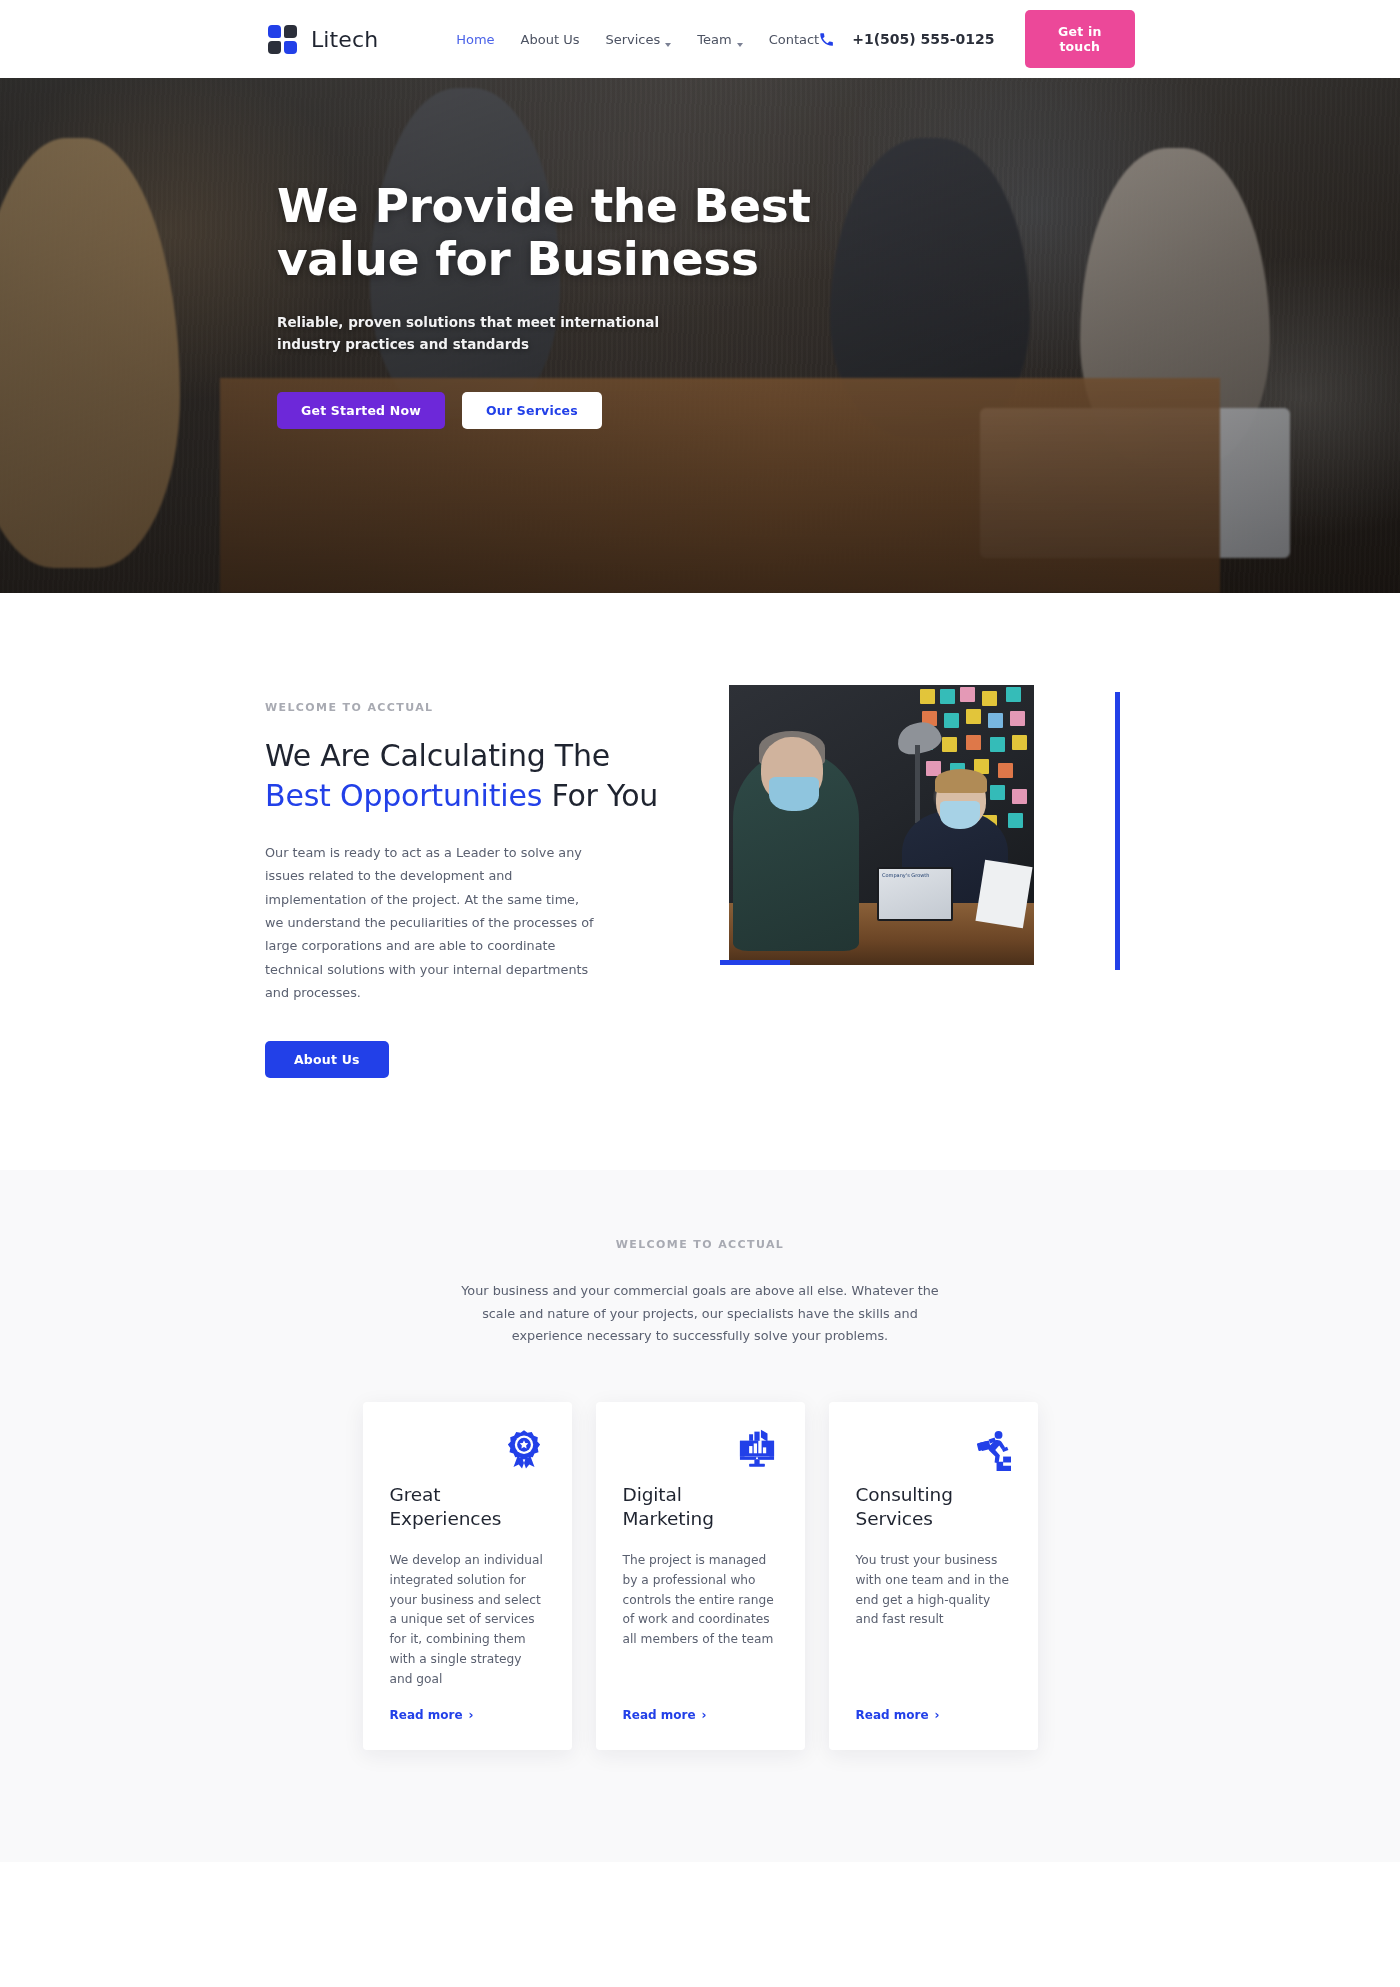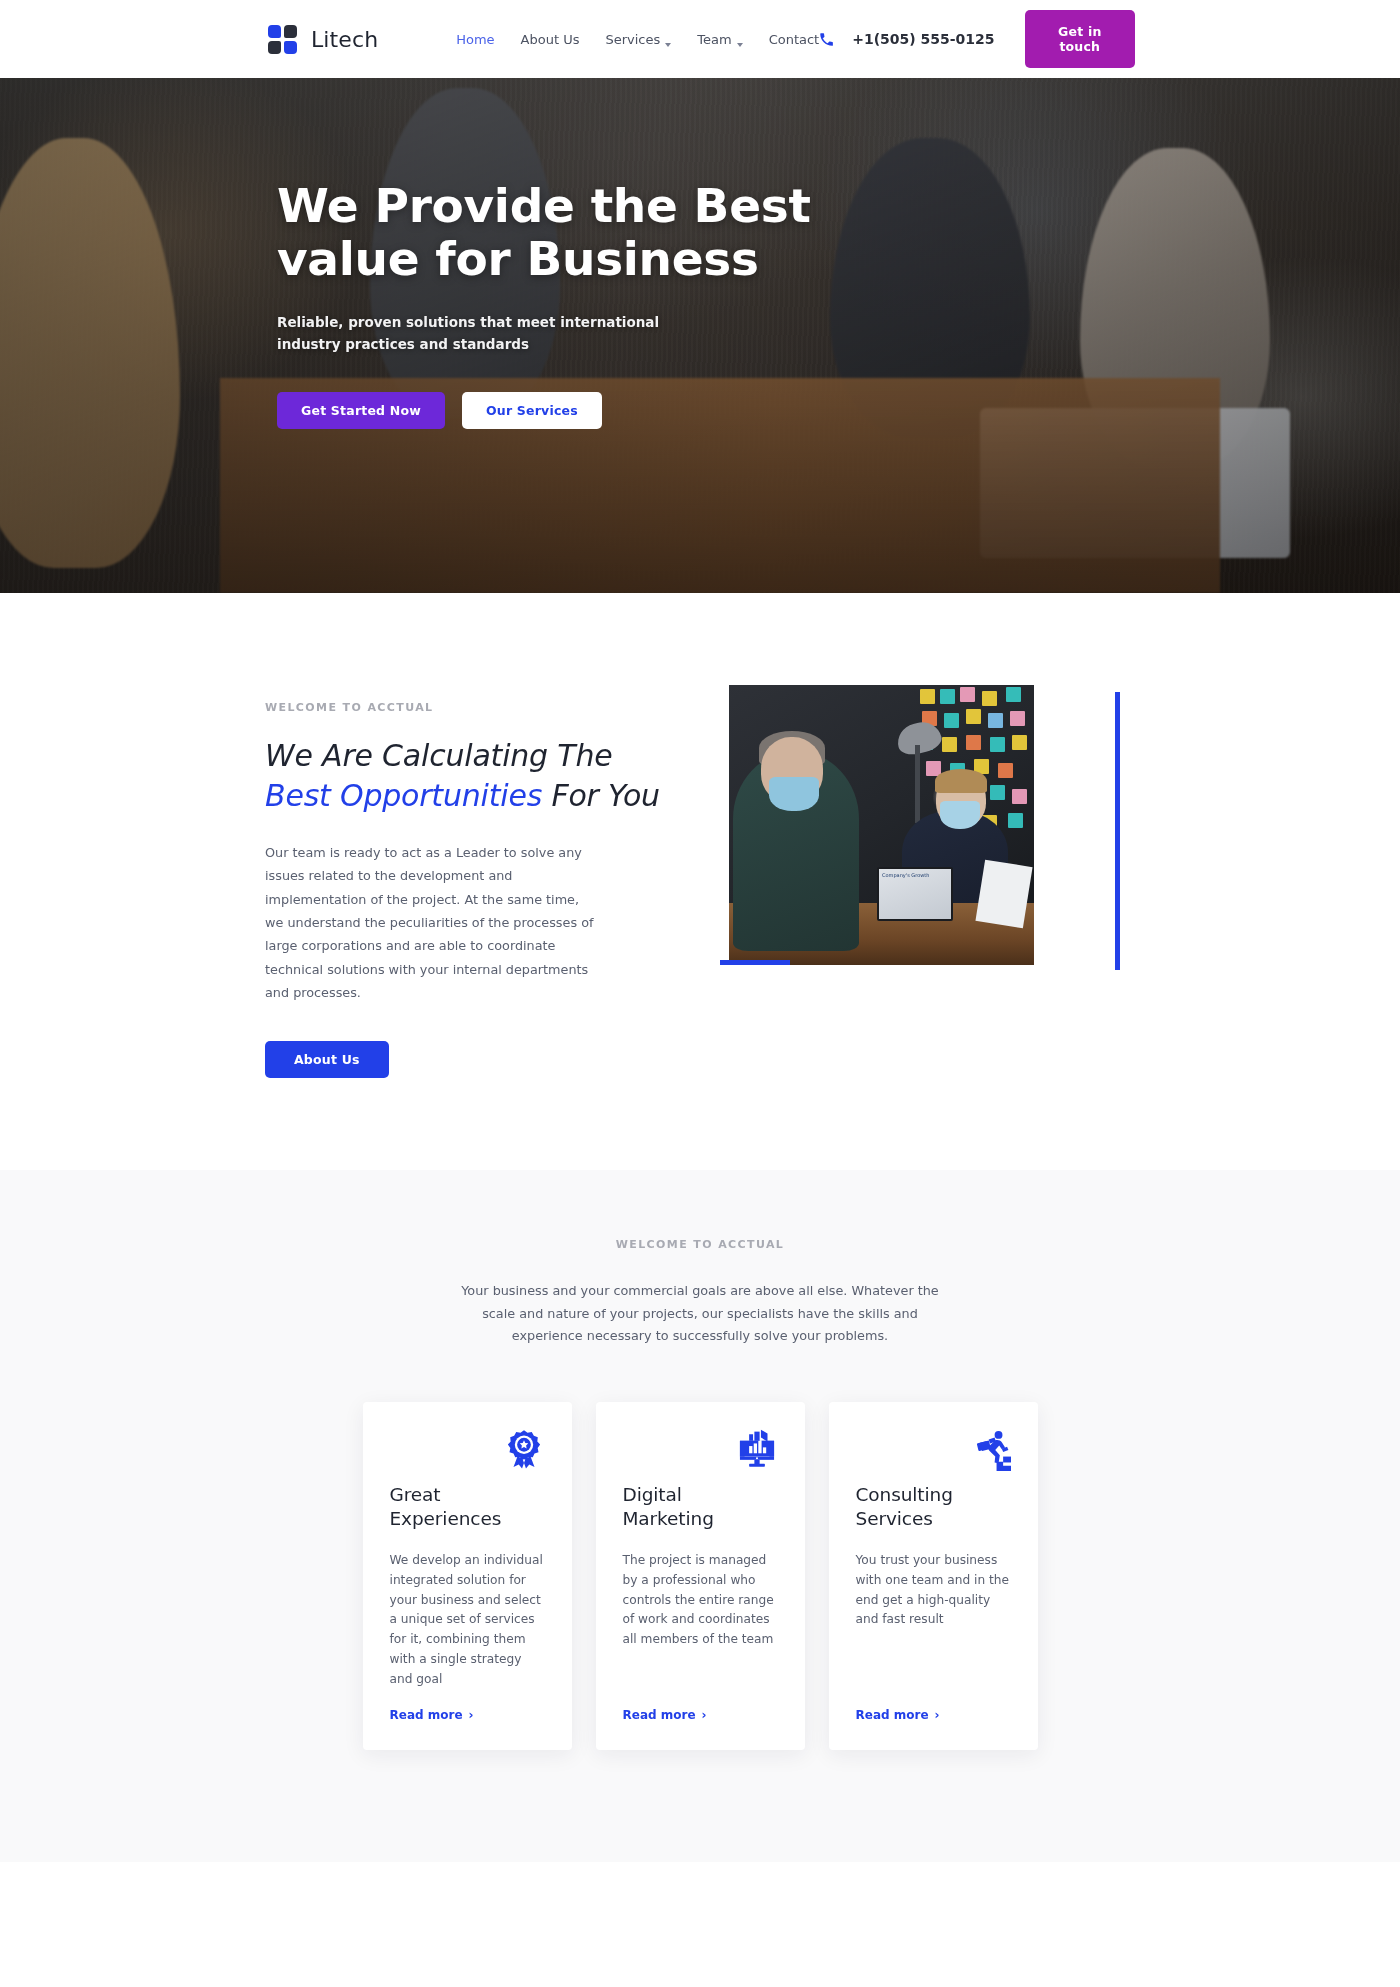--- a/index.html
+++ b/index.html
@@ -89,21 +89,21 @@
   }
   .phone-icon { width: 15px; height: 15px; display: block; }
   .btn {
     border: none;
     cursor: pointer;
     font-family: inherit;
     font-weight: 700;
     letter-spacing: 0.2px;
   }
   .btn-primary {
-    background: #a21caf;
+    background: #ec4899;
     color: #ffffff;
     border-radius: 5px;
     font-size: 12.5px;
     padding: 14px 26px;
   }
 
   
   .hero {
     position: relative;
     height: 515px;
@@ -195,21 +195,20 @@
     font-weight: 700;
     text-transform: uppercase;
   }
   .about-h2 {
     font-size: 30px;
     line-height: 1.32;
     color: #1f2430;
     font-weight: 400;
     margin-top: 22px;
     letter-spacing: -0.2px;
-    font-style: italic;
   }
   .accent { color: #2240e8; }
   .about-p {
     margin-top: 26px;
     font-size: 12.8px;
     line-height: 1.82;
     color: #5a6070;
     max-width: 330px;
   }
   .btn-about {

